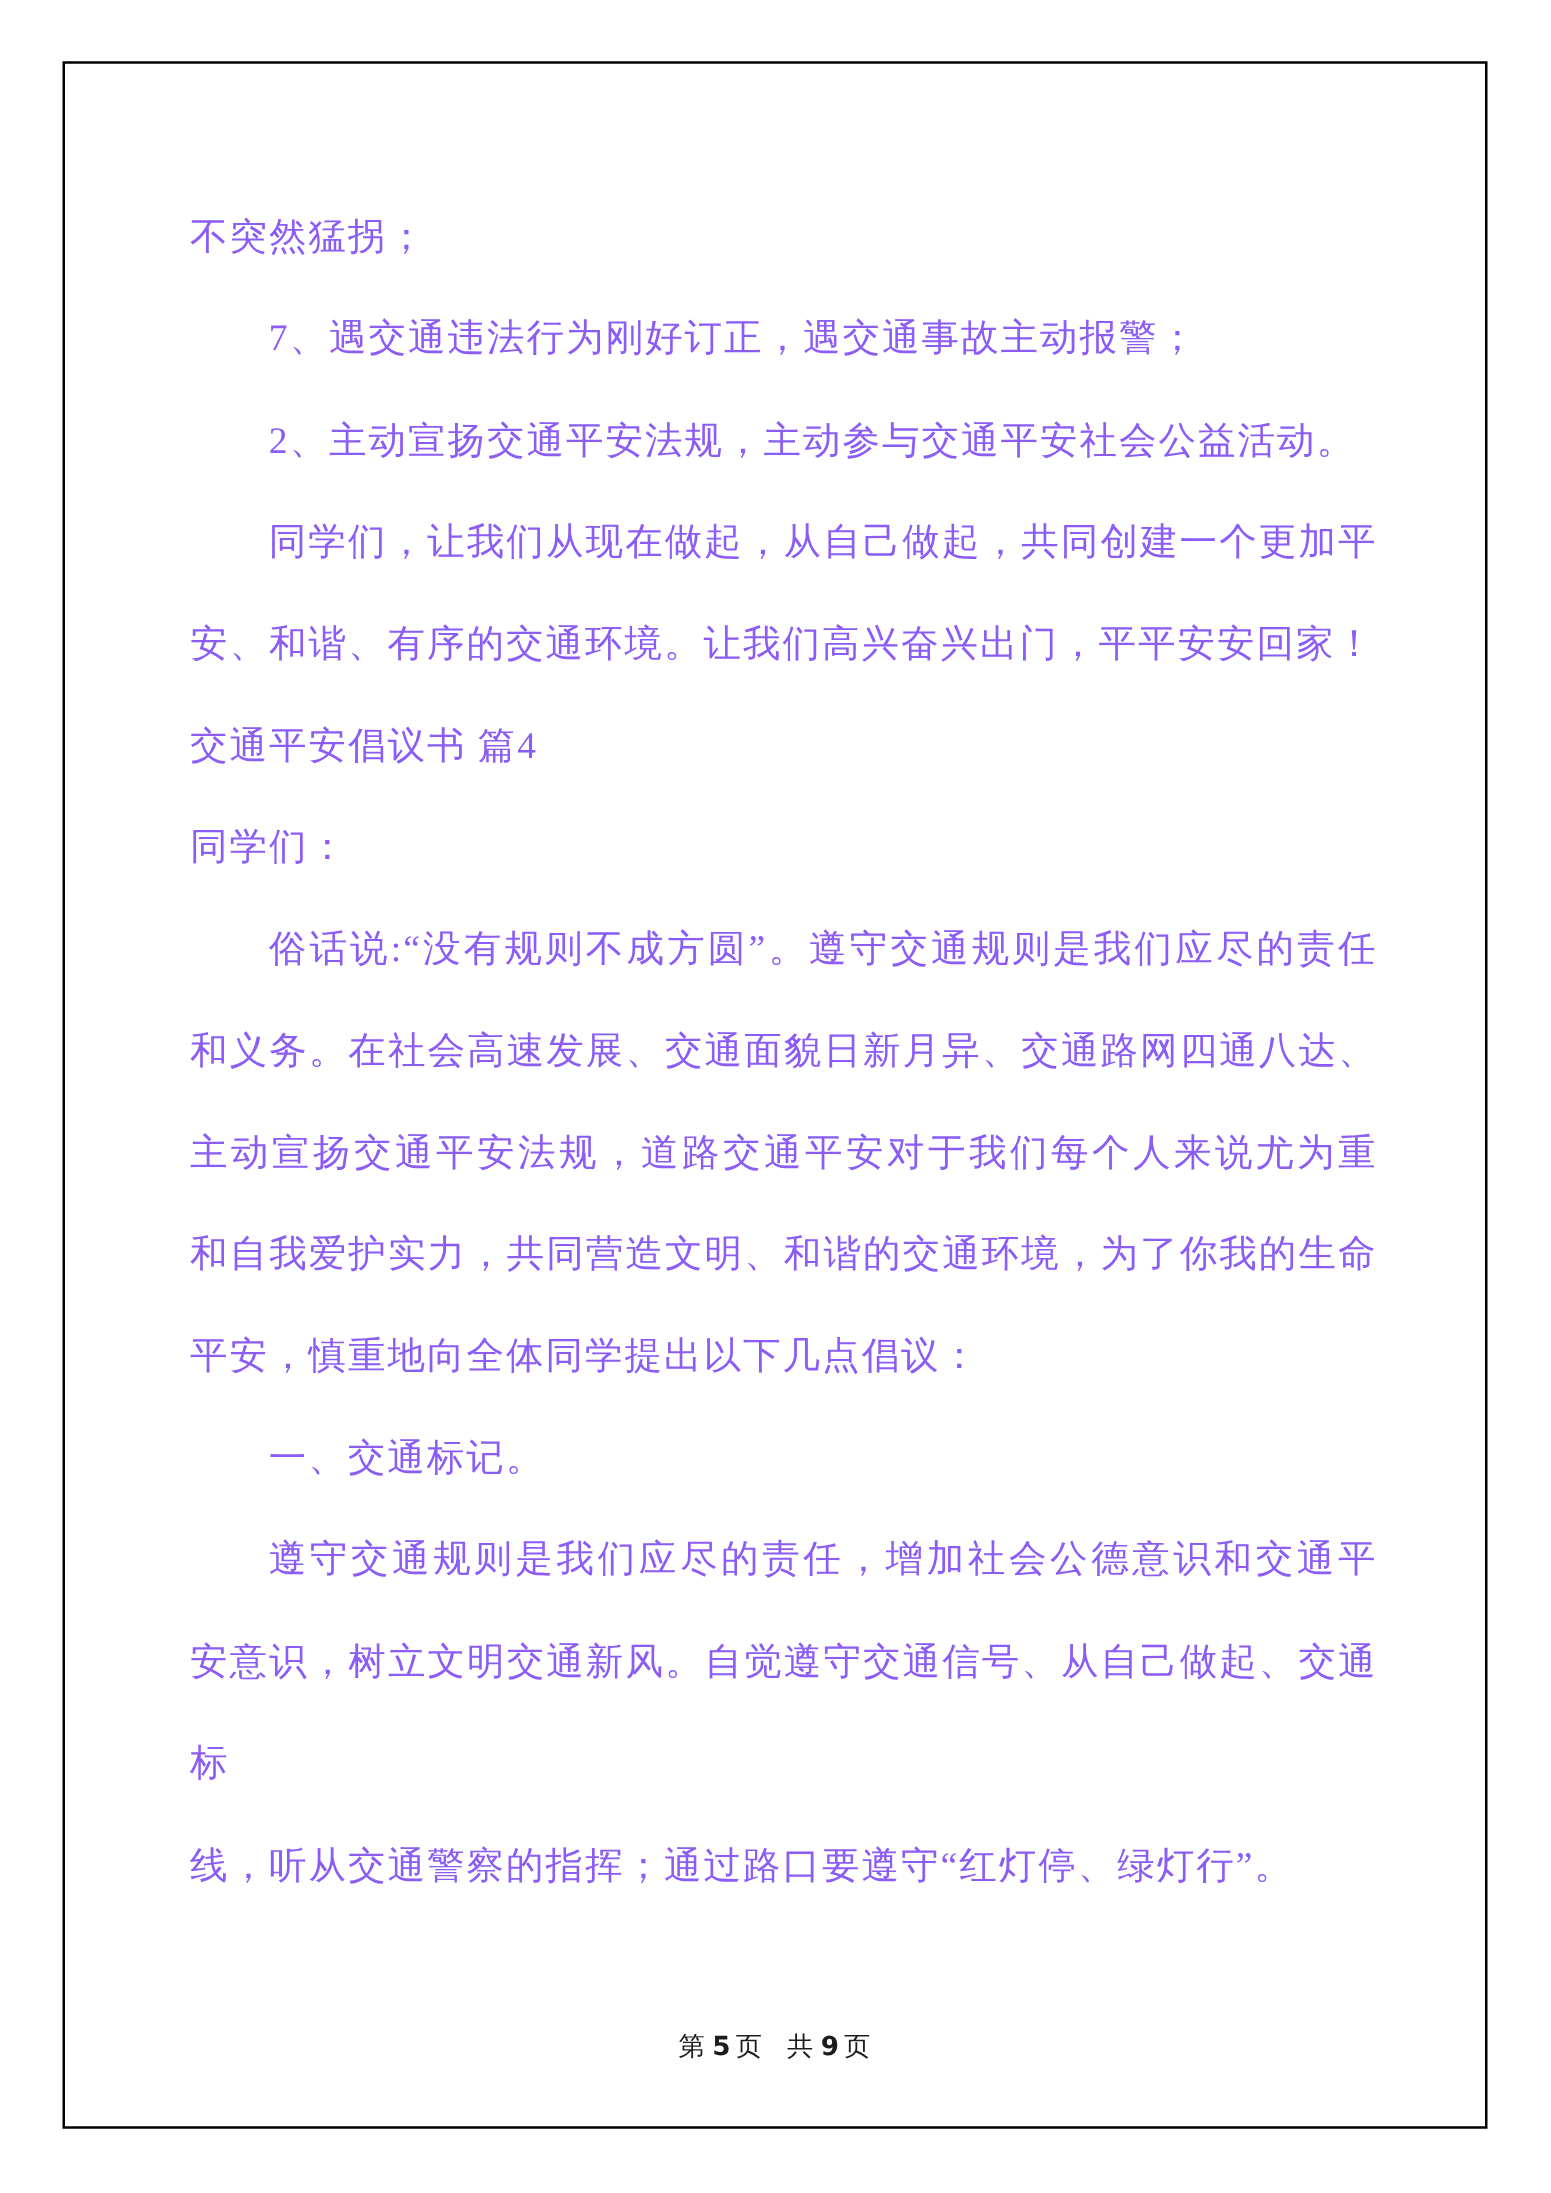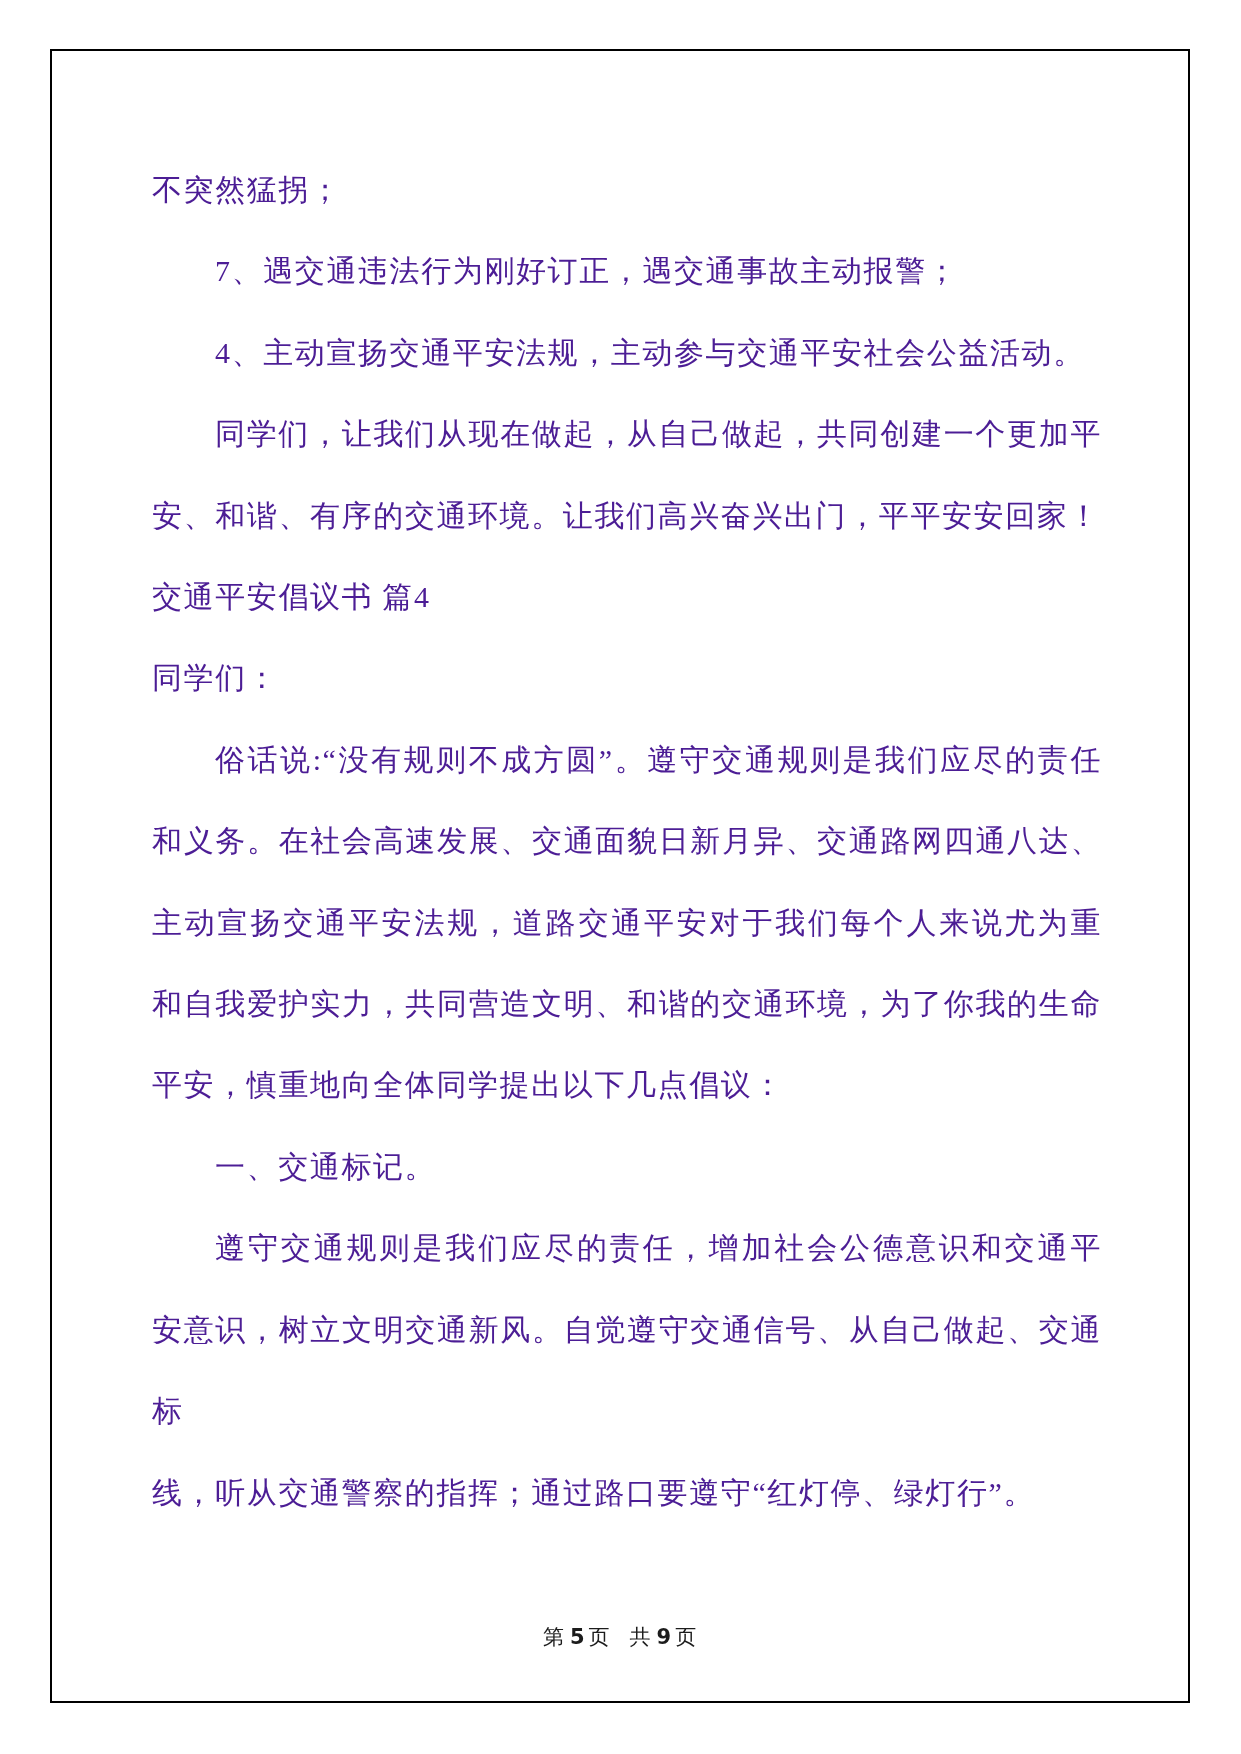--- a/index.html
+++ b/index.html
@@ -27,21 +27,21 @@
     box-sizing: content-box;
   }
   .text-block {
     position: absolute;
     left: 152px;
     top: 149px;
     width: 950px;
     font-size: 30px;
     line-height: 81.4px;
     letter-spacing: 1.6px;
-    color: #4c1d95;
+    color: #8b5cf6;
     font-weight: 400;
   }
   .text-line {
     text-align: left;
     white-space: nowrap;
   }
   .text-line.full {
     text-align: justify;
     text-align-last: justify;
     white-space: normal;
@@ -74,21 +74,21 @@
 </head>
 <body>
 
 <div class="page">
 
   <div class="page-border"></div>
 
   <div class="text-block">
     <div class="text-line">不突然猛拐；</div>
     <div class="text-line indent">7、遇交通违法行为刚好订正，遇交通事故主动报警；</div>
-    <div class="text-line indent">4、主动宣扬交通平安法规，主动参与交通平安社会公益活动。</div>
+    <div class="text-line indent">2、主动宣扬交通平安法规，主动参与交通平安社会公益活动。</div>
     <div class="text-line indent full">同学们，让我们从现在做起，从自己做起，共同创建一个更加平</div>
     <div class="text-line">安、和谐、有序的交通环境。让我们高兴奋兴出门，平平安安回家！</div>
     <div class="text-line">交通平安倡议书 篇4</div>
     <div class="text-line">同学们：</div>
     <div class="text-line indent full">俗话说:“没有规则不成方圆”。遵守交通规则是我们应尽的责任</div>
     <div class="text-line full">和义务。在社会高速发展、交通面貌日新月异、交通路网四通八达、</div>
     <div class="text-line full">主动宣扬交通平安法规，道路交通平安对于我们每个人来说尤为重</div>
     <div class="text-line full">和自我爱护实力，共同营造文明、和谐的交通环境，为了你我的生命</div>
     <div class="text-line">平安，慎重地向全体同学提出以下几点倡议：</div>
     <div class="text-line indent">一、交通标记。</div>

